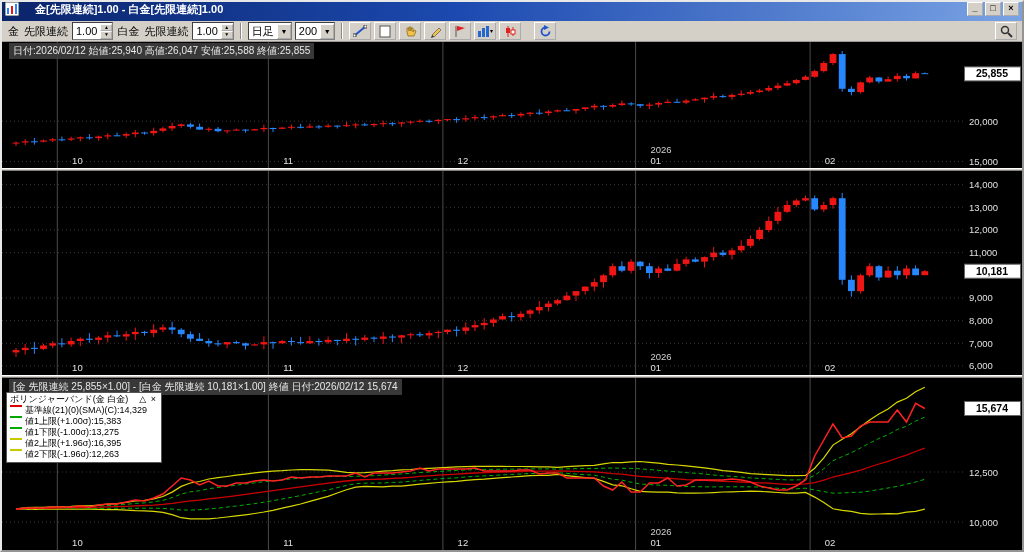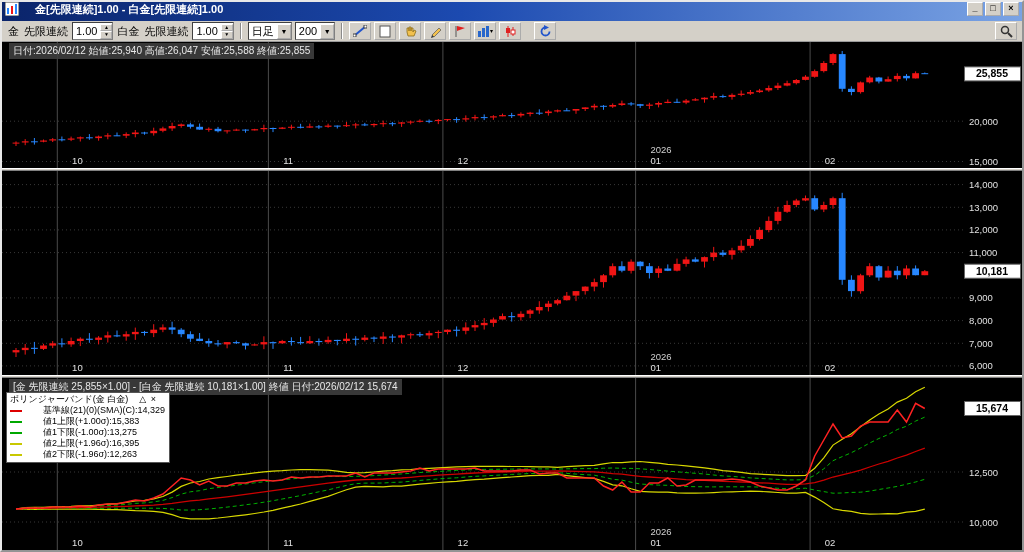--- a/index.html
+++ b/index.html
@@ -39,23 +39,23 @@
   .splitter{height:3px;flex:0 0 3px;background:#d4d0c8;border-top:1px solid #fff;border-bottom:1px solid #808080}
   .info-strip{position:absolute;top:1px;left:7px;background:rgba(64,64,64,.88);
     color:#e8e8e8;font-size:10px;padding:1px 4px;white-space:nowrap}
   svg text{font-family:"Liberation Sans",sans-serif}
   svg .tick{fill:#e0e0e0;font-size:9.5px}
   svg .year{fill:#d0d0d0;font-size:9.5px}
   svg .badge-text{font-size:10.5px;font-weight:bold}
   
   .legend-box{position:absolute;top:14px;left:4px;background:#fff;border:1px solid #555;
     color:#000;font-size:9px;padding:1px 4px 2px 3px;width:max-content;line-height:11px}
-  .legend-title{display:flex;gap:10px;white-space:nowrap}
+  .legend-title{display:flex;justify-content:space-between;gap:10px;white-space:nowrap}
   .legend-controls span{cursor:default;padding:0 1px}
-  .legend-row{display:flex;align-items:center;gap:21px;white-space:nowrap}
+  .legend-row{display:flex;gap:3px;white-space:nowrap}
   .swatch{display:inline-block;width:12px;height:2px;flex:0 0 12px}
 </style>
 </head>
 <body>
 
 <div class="window">
 
   <div class="titlebar">
     <svg class="app-icon" viewBox="0 0 14 14">
       <rect x="0" y="0" width="14" height="14" fill="#fff" stroke="#404040"></rect>

